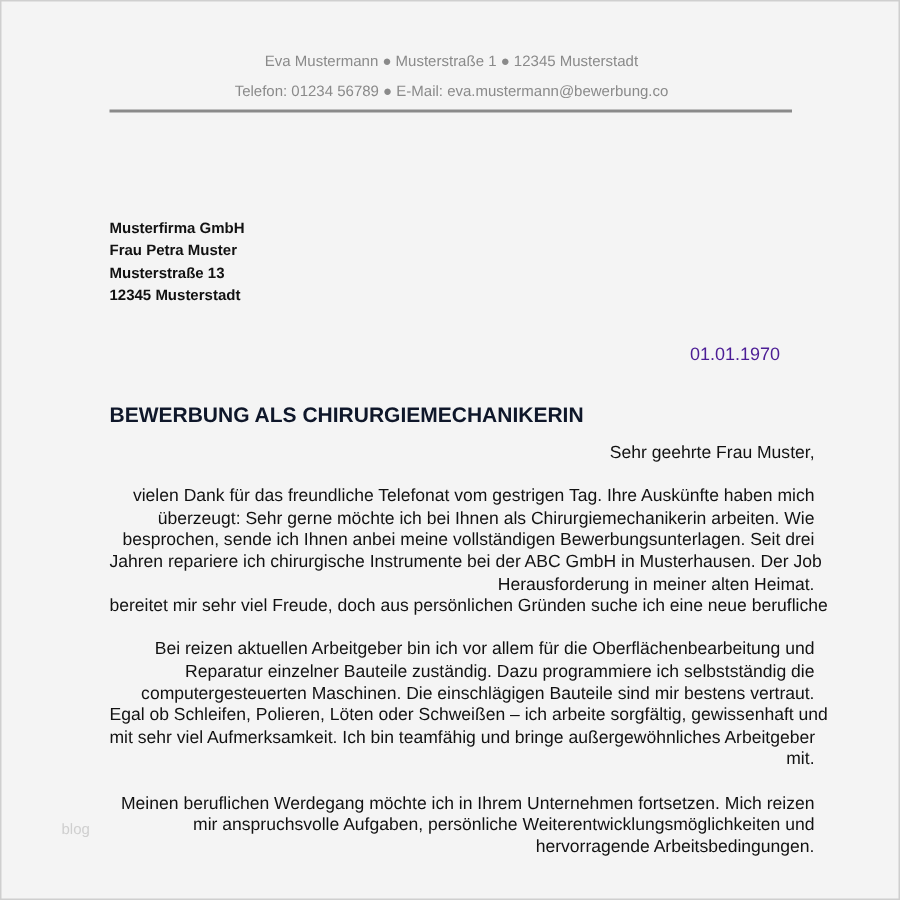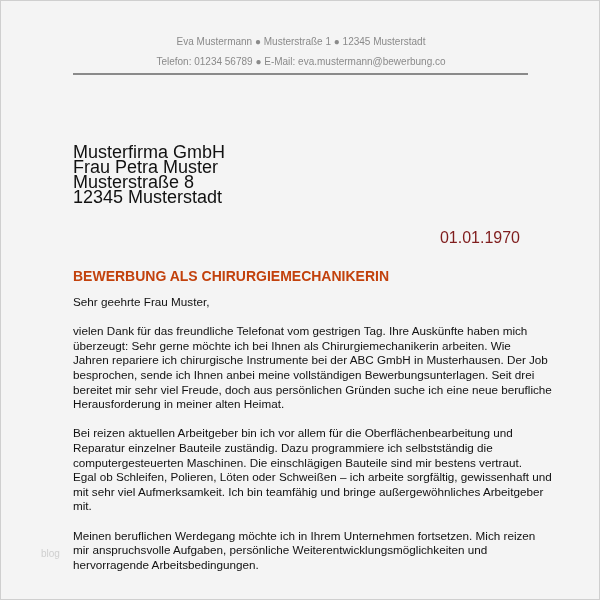--- a/index.html
+++ b/index.html
@@ -19,68 +19,68 @@
       font-size: 10px; color: #8a8a8a;
     }
     .sender-line.l1 { top: 35px; }
     .sender-line.l2 { top: 55px; }
     .rule {
       position: absolute; left: 72px; top: 72px; width: 455px; height: 2px;
       background: #8a8a8a;
     }
     .recipient {
       position: absolute; left: 72px; top: 144px;
-      font-size: 18px; font-weight: normal; line-height: 15px; color: #111;
+      font-size: 10px; font-weight: bold; line-height: 15px; color: #111;
     }
     .date {
-      position: absolute; right: 79px; top: 228px; font-size: 16px; color: #7f1d1d;
+      position: absolute; right: 79px; top: 228px; font-size: 12px; color: #4c1d95;
     }
     .subject {
       position: absolute; left: 72px; top: 267px;
-      font-size: 14px; font-weight: bold; color: #c2410c;
+      font-size: 14px; font-weight: bold; color: #0f172a;
     }
     .body {
       position: absolute; left: 72px; top: 294px; width: 470px;
       font-size: 11.7px; line-height: 14.6px; color: #111;
     }
-    .body p { margin: 0 0 14.6px 0; }
+    .body p { margin: 0 0 14.6px 0; text-align: right; }
     .line { display: block; white-space: nowrap; }
     .watermark {
       position: absolute; left: 40px; top: 547px;
       font-size: 10px; color: #cfcfcf; text-align: right;
     }
   </style>
 </head>
 <body>
 
 <div class="frame">
   <div class="sender-line l1">Eva Mustermann ● Musterstraße 1 ● 12345 Musterstadt</div>
   <div class="sender-line l2">Telefon: 01234 56789 ● E-Mail: eva.mustermann@bewerbung.co</div>
   <div class="rule"></div>
 
   <div class="recipient">
     <div>Musterfirma GmbH</div>
     <div>Frau Petra Muster</div>
-    <div>Musterstraße 8</div>
+    <div>Musterstraße 13</div>
     <div>12345 Musterstadt</div>
   </div>
 
   <div class="date">01.01.1970</div>
 
   <div class="subject">BEWERBUNG ALS CHIRURGIEMECHANIKERIN</div>
 
   <div class="body">
     <p>Sehr geehrte Frau Muster,</p>
     <p>
       <span class="line">vielen Dank für das freundliche Telefonat vom gestrigen Tag. Ihre Auskünfte haben mich</span>
       <span class="line">überzeugt: Sehr gerne möchte ich bei Ihnen als Chirurgiemechanikerin arbeiten. Wie</span>
+      <span class="line">besprochen, sende ich Ihnen anbei meine vollständigen Bewerbungsunterlagen. Seit drei</span>
       <span class="line">Jahren repariere ich chirurgische Instrumente bei der ABC GmbH in Musterhausen. Der Job</span>
-      <span class="line">besprochen, sende ich Ihnen anbei meine vollständigen Bewerbungsunterlagen. Seit drei</span>
+      <span class="line">Herausforderung in meiner alten Heimat.</span>
       <span class="line">bereitet mir sehr viel Freude, doch aus persönlichen Gründen suche ich eine neue berufliche</span>
-      <span class="line">Herausforderung in meiner alten Heimat.</span>
     </p>
     <p>
       <span class="line">Bei reizen aktuellen Arbeitgeber bin ich vor allem für die Oberflächenbearbeitung und</span>
       <span class="line">Reparatur einzelner Bauteile zuständig. Dazu programmiere ich selbstständig die</span>
       <span class="line">computergesteuerten Maschinen. Die einschlägigen Bauteile sind mir bestens vertraut.</span>
       <span class="line">Egal ob Schleifen, Polieren, Löten oder Schweißen – ich arbeite sorgfältig, gewissenhaft und</span>
       <span class="line">mit sehr viel Aufmerksamkeit. Ich bin teamfähig und bringe außergewöhnliches Arbeitgeber</span>
       <span class="line">mit.</span>
     </p>
     <p>

